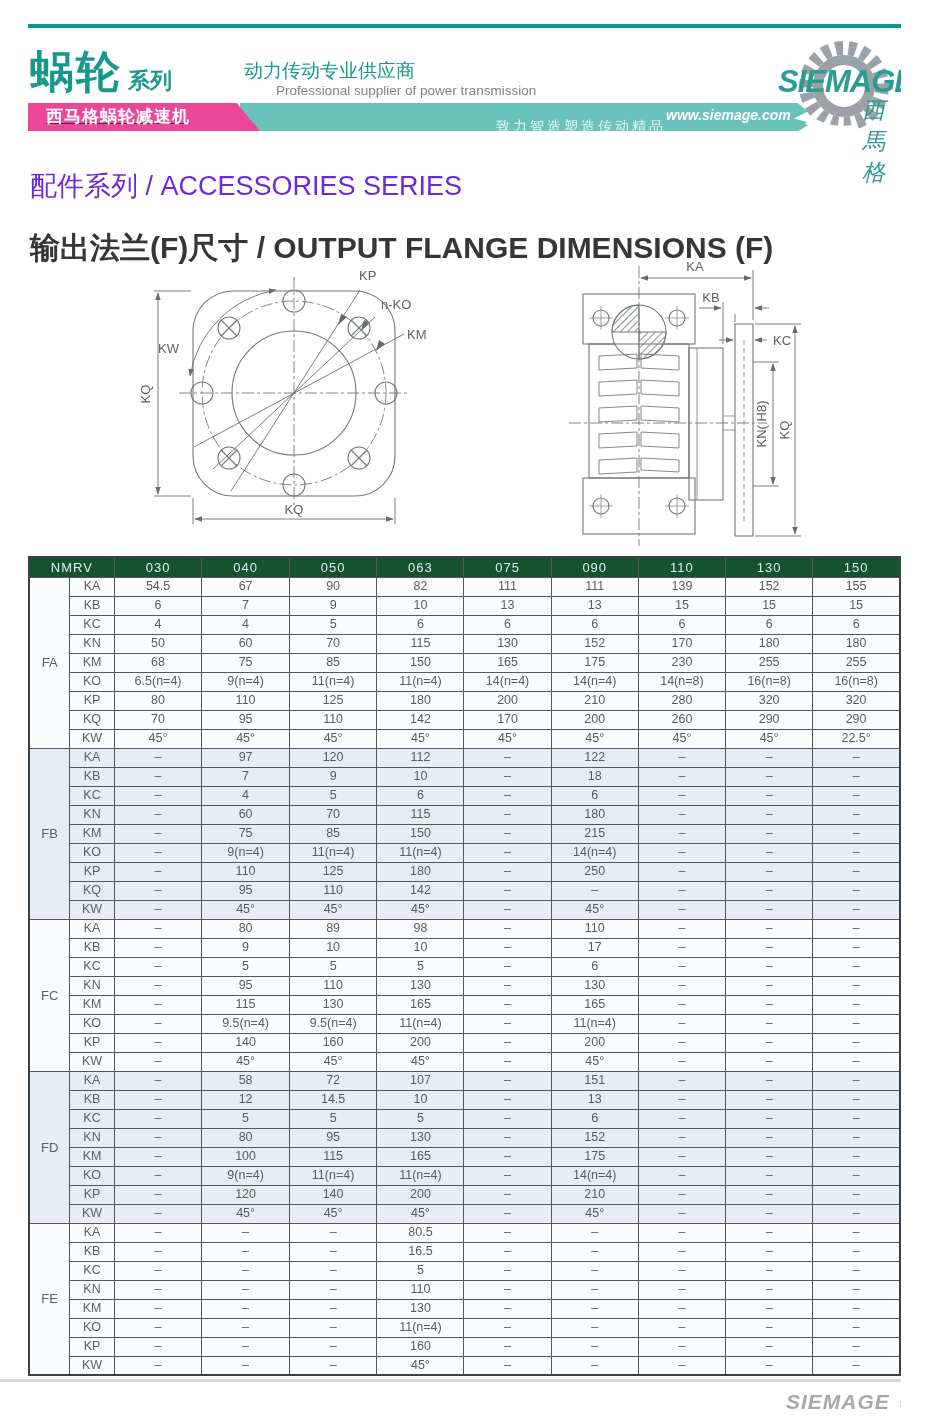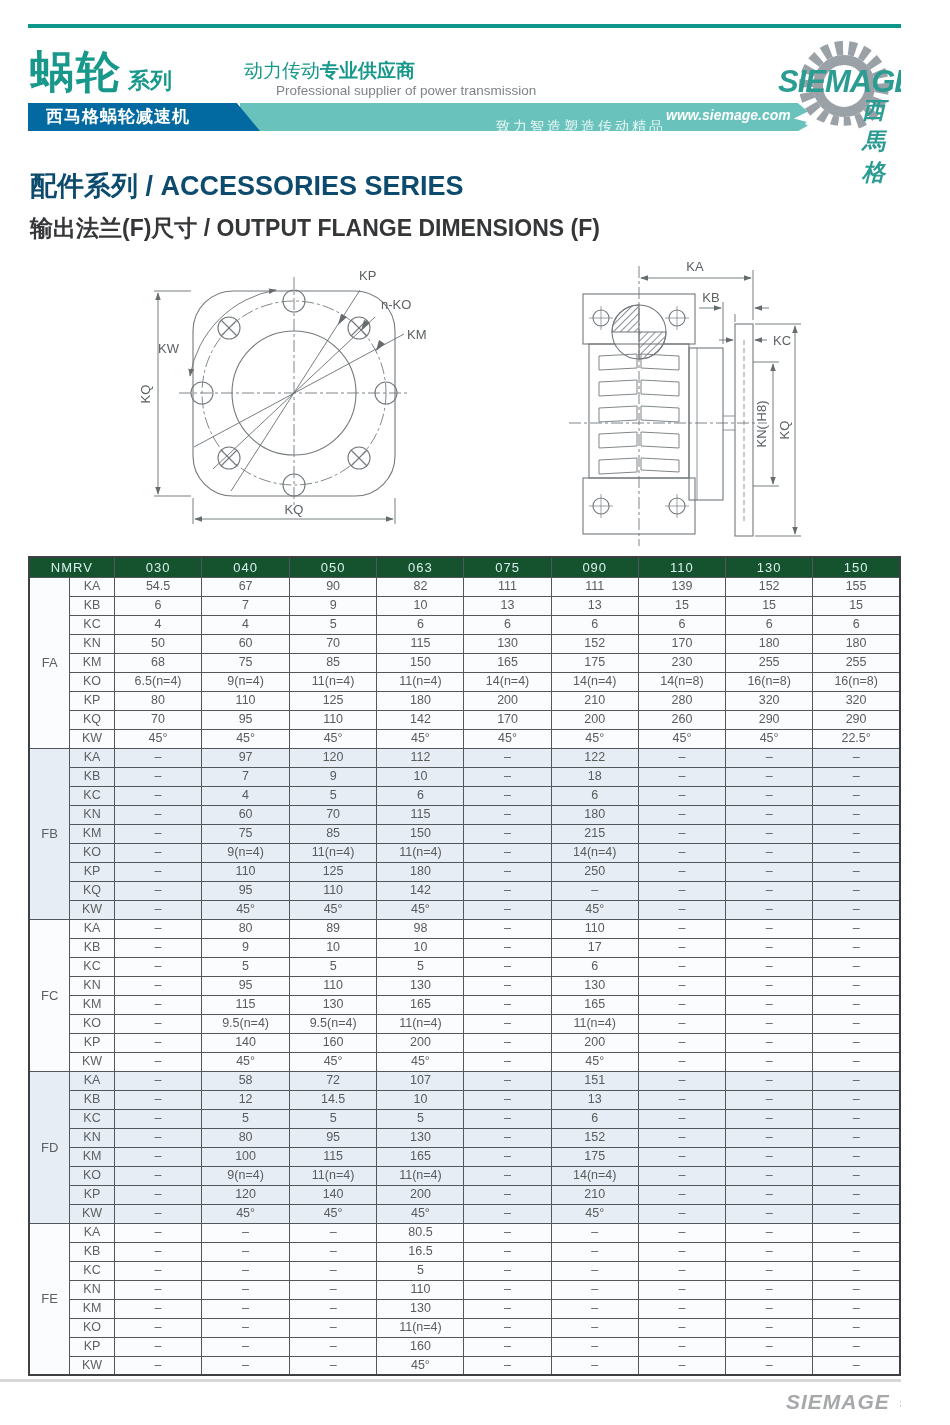--- a/index.html
+++ b/index.html
@@ -5,38 +5,38 @@
   html,body{margin:0;padding:0;background:#ffffff;}
   #page{position:relative;width:901px;height:1425px;background:#fff;overflow:hidden;
         font-family:"Liberation Sans","DejaVu Sans",sans-serif;color:#333;}
 
   
   .top-rule{position:absolute;left:28px;top:24px;width:890px;height:4px;background:#0d968a;}
   .brand-cn{position:absolute;left:30px;top:50px;display:flex;align-items:flex-end;color:#17988b;}
   .brand-cn .big{font-size:44px;font-weight:bold;line-height:1;letter-spacing:2px;}
   .brand-cn .small{font-size:22px;font-weight:bold;margin-left:6px;line-height:1.2;}
   .tagline{position:absolute;left:244px;top:58px;font-size:19px;color:#17988b;}
-  .tagline .bold{font-weight:bold;}
+  .tagline .bold{font-weight:normal;}
   .tagline-en{position:absolute;left:244px;top:83px;font-size:13.5px;color:#7e8487;margin-left:32px;}
   .banner-light{position:absolute;left:240px;top:103px;width:572px;height:28px;background:#69c3bc;
     clip-path:polygon(0 0,97.5% 0,99.3% 30%,96.8% 55%,100% 72%,97.6% 100%,0 100%);}
-  .banner-dark{position:absolute;left:28px;top:103px;width:232px;height:28px;background:#0369a1;
-    clip-path:polygon(0 0,90% 0,100% 100%,0 100%);}
+  .banner-dark{position:absolute;left:28px;top:103px;width:232px;height:28px;background:#ec4899;
+    clip-path:polygon(0 0,90% 0,100% 100%,0 100%);text-decoration:underline;}
   .banner-dark span{display:block;padding-left:18px;line-height:28px;font-size:17px;font-weight:bold;color:#ffffff;letter-spacing:1px;}
   .banner-slogan{position:absolute;left:496px;top:118px;font-size:14px;letter-spacing:3px;color:rgba(255,255,255,0.85);}
   .banner-url{position:absolute;left:666px;top:107px;font-size:14px;font-weight:bold;font-style:italic;color:#ffffff;}
   .logo-gear{position:absolute;left:788px;top:32px;}
   .logo-text{position:absolute;left:778px;top:64px;font-size:31px;font-weight:800;font-style:italic;
     color:#2b9c92;letter-spacing:-1px;}
-  .logo-cn{position:absolute;left:862px;top:95px;font-size:23px;font-style:italic;font-weight:bold;
+  .logo-cn{position:absolute;left:862px;top:95px;font-size:23px;font-style:italic;font-weight:normal;
     font-family:"Liberation Serif","DejaVu Serif",serif;color:#2b9c92;}
 
   
-  .sec-title{position:absolute;left:30px;top:168px;font-size:27px;font-weight:bold;color:#0c4a6e;}
-  .sub-title{position:absolute;left:30px;top:213px;font-size:23px;font-weight:bold;color:#343638;}
+  .sec-title{position:absolute;left:30px;top:168px;font-size:27px;font-weight:normal;color:#6d28d9;}
+  .sub-title{position:absolute;left:30px;top:228px;font-size:30px;font-weight:bold;color:#343638;}
 
   
   svg text{font-family:"Liberation Sans","DejaVu Sans",sans-serif;font-size:13px;fill:#5d6164;}
   .drw{position:absolute;}
 
   
   #flange-table{position:absolute;left:28px;top:556px;border-collapse:collapse;table-layout:fixed;
     border:2px solid #3e4143;}
   #flange-table th,#flange-table td{border:1px solid #54575a;text-align:center;vertical-align:middle;
     padding:0;line-height:1;overflow:hidden;white-space:nowrap;}

